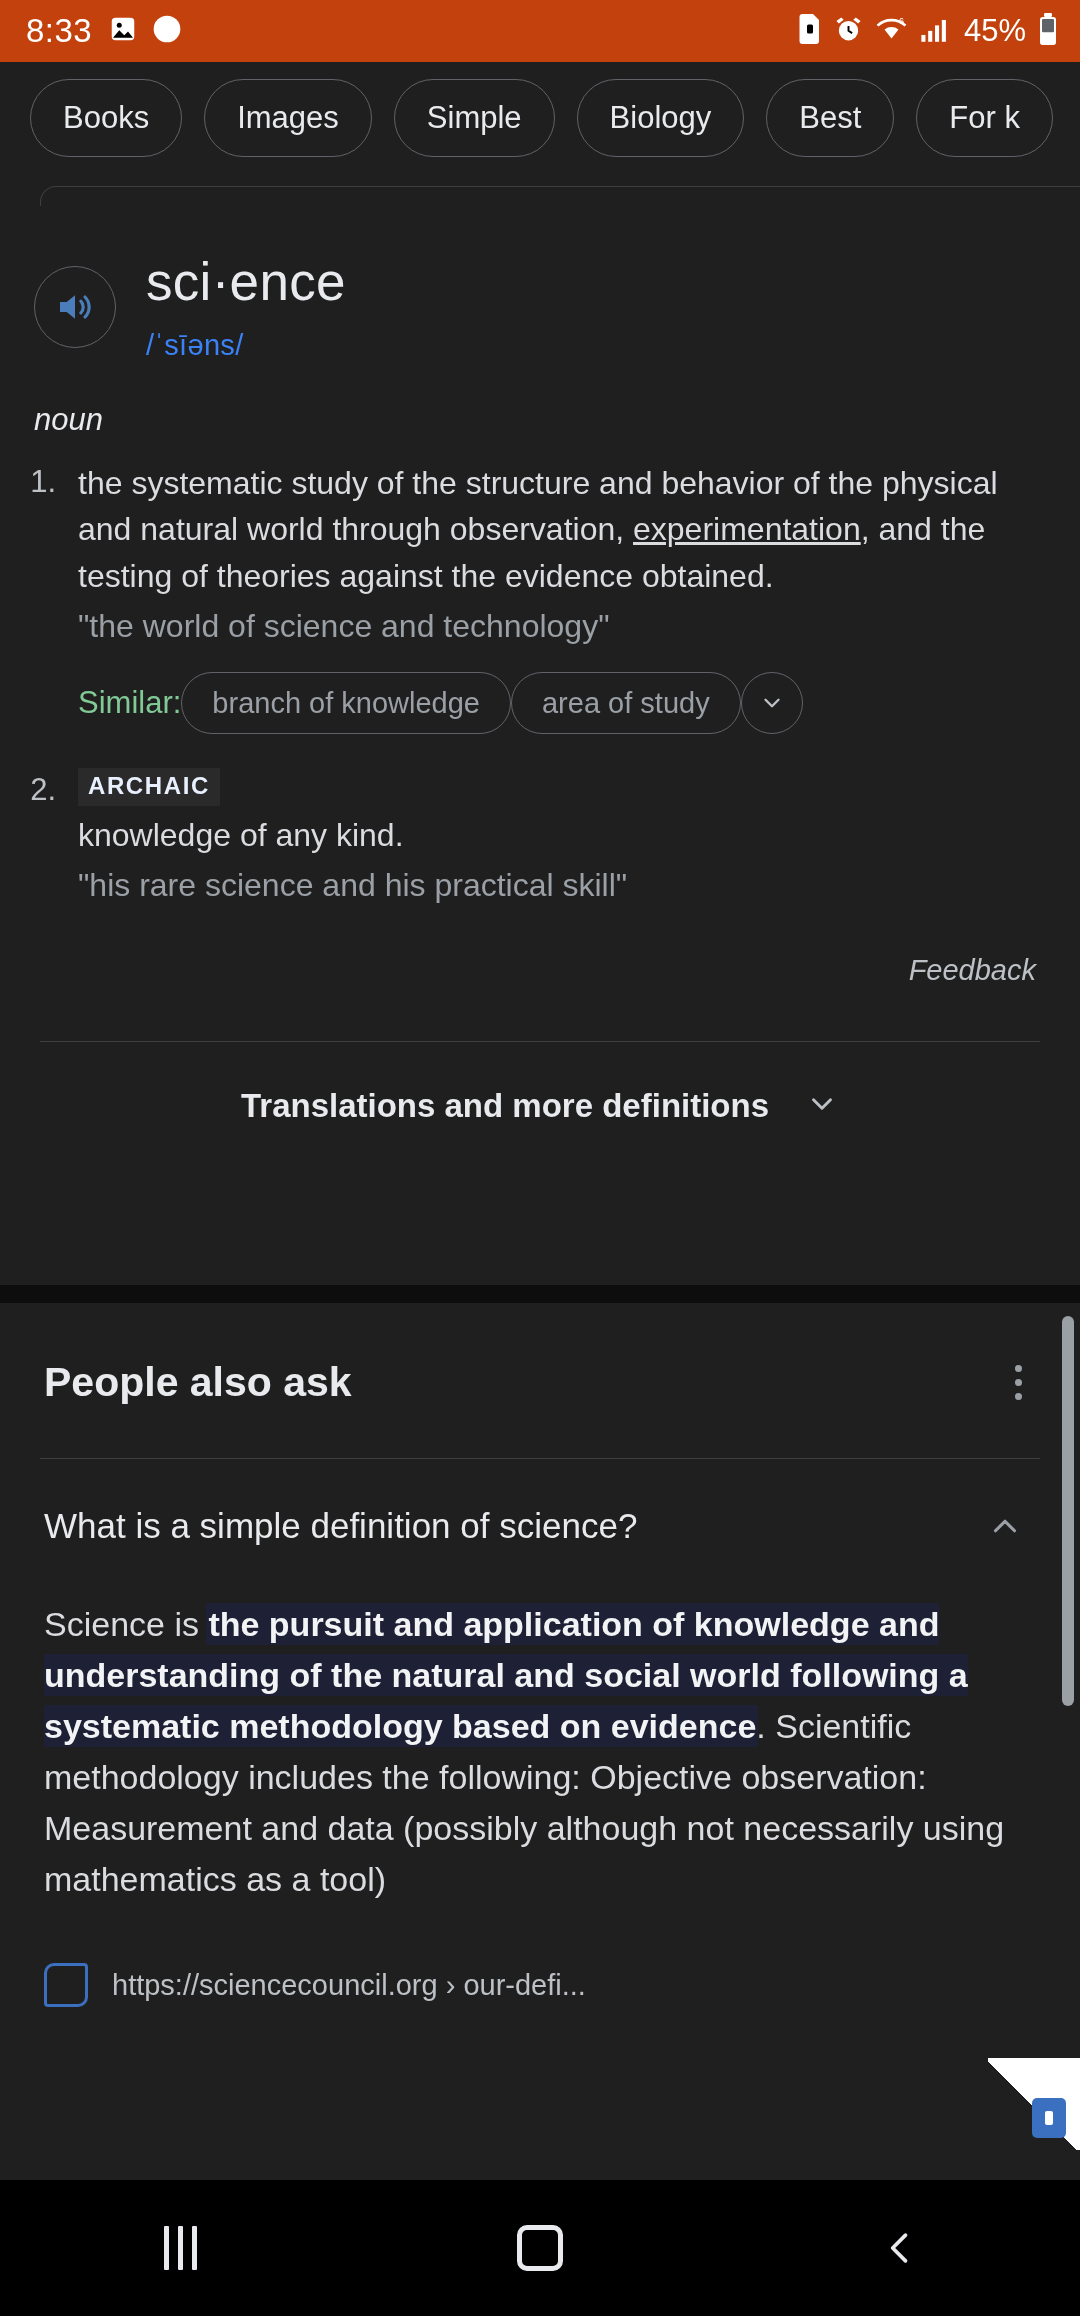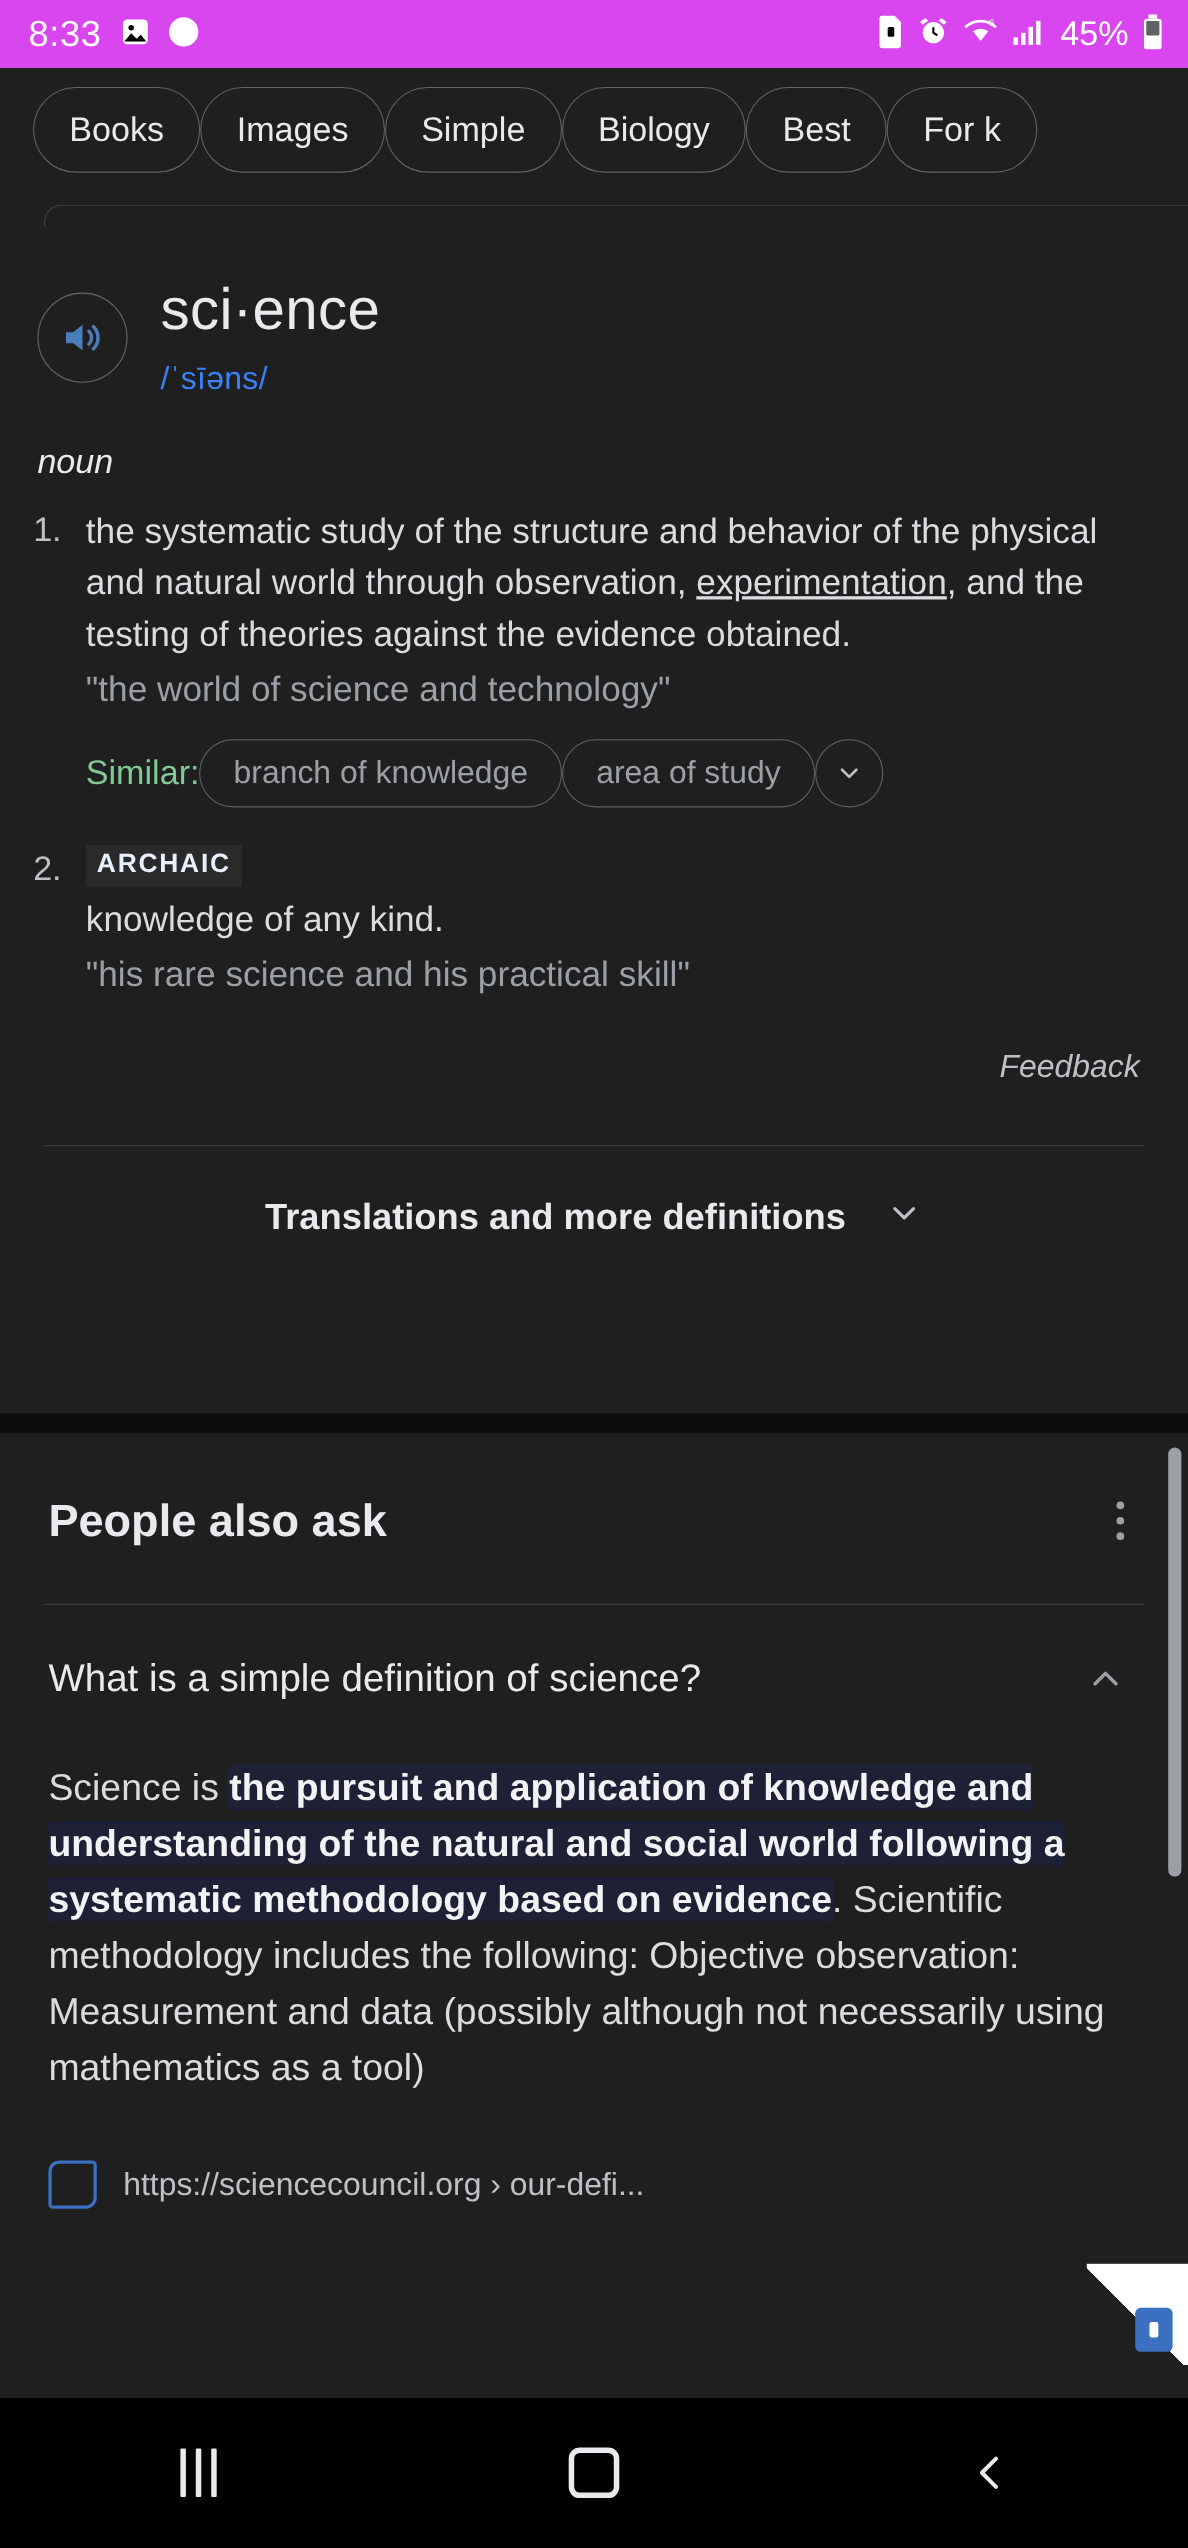--- a/index.html
+++ b/index.html
@@ -7,34 +7,34 @@
     width:1080px; height:2316px;
     background:#000;
     font-family:"Liberation Sans", sans-serif;
     overflow:hidden;
   }
   .screen { position:relative; width:1080px; height:2316px; background:#1f1f1f; }
 
   
   .statusbar {
     position:absolute; top:0; left:0; width:1080px; height:62px;
-    background:#d946ef; display:flex; align-items:center;
+    background:#c2410c; display:flex; align-items:center;
     padding:0 22px 0 26px; color:#fff;
   }
   .sb-time { font-size:33px; letter-spacing:.5px; }
   .sb-left-icons { display:flex; align-items:center; gap:13px; margin-left:16px; }
   .sb-spacer { flex:1; }
   .sb-right { display:flex; align-items:center; gap:12px; }
   .sb-batt-text { font-size:31px; margin-left:2px; }
   .ico { display:inline-block; }
 
   
   .chips-row {
     position:absolute; top:62px; left:0; width:1080px; height:112px;
-    display:flex; align-items:center; padding-left:30px;
+    display:flex; align-items:center; gap:22px; padding-left:30px;
     background:#1f1f1f; overflow:hidden;
   }
   .chip {
     border:1px solid #5f6368; border-radius:50px;
     color:#e8eaed; font-size:31px;
     padding:0 32px; height:78px; line-height:76px;
     white-space:nowrap; flex:0 0 auto; background:#1f1f1f;
   }
 
   

